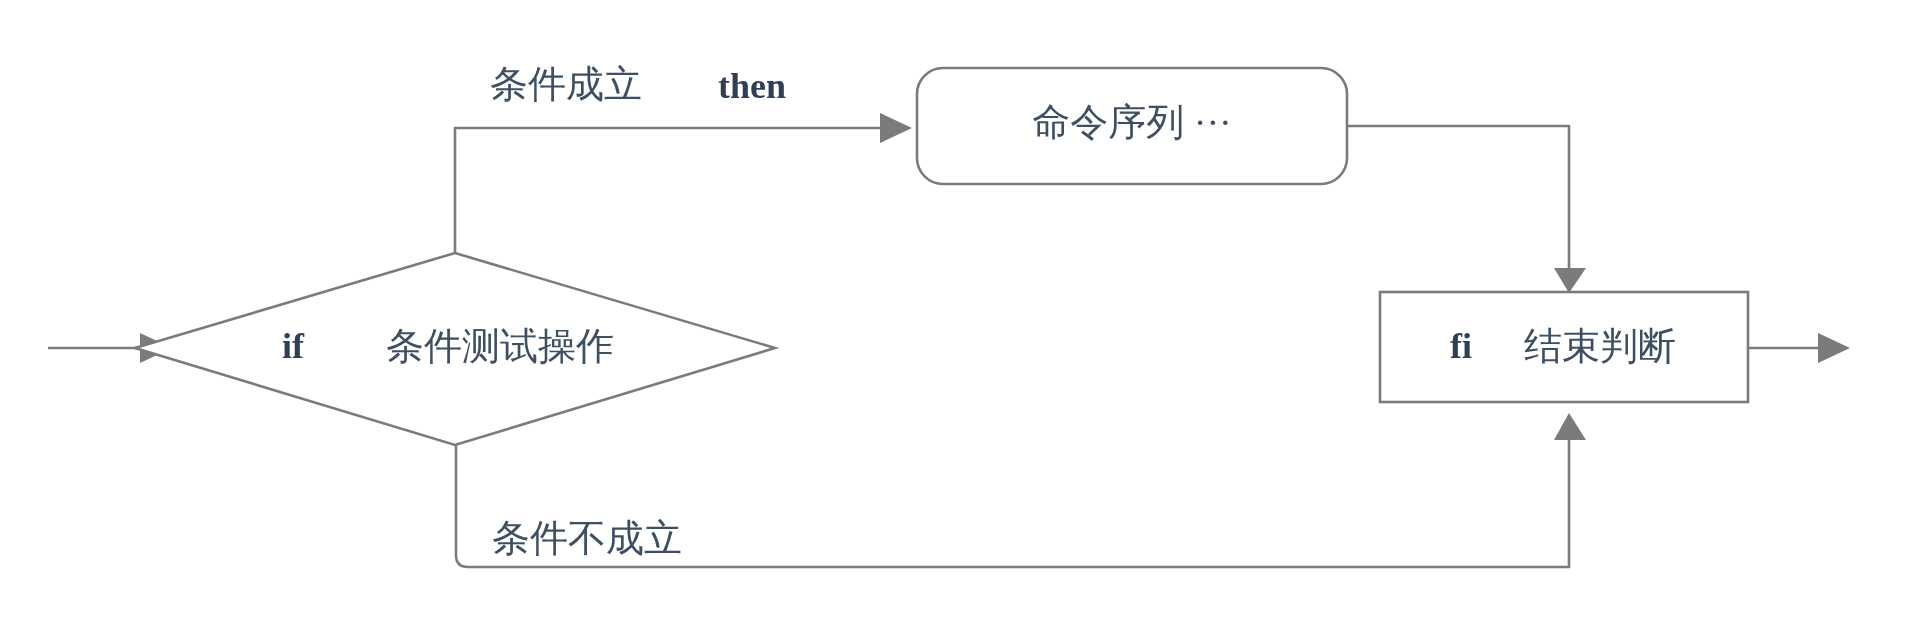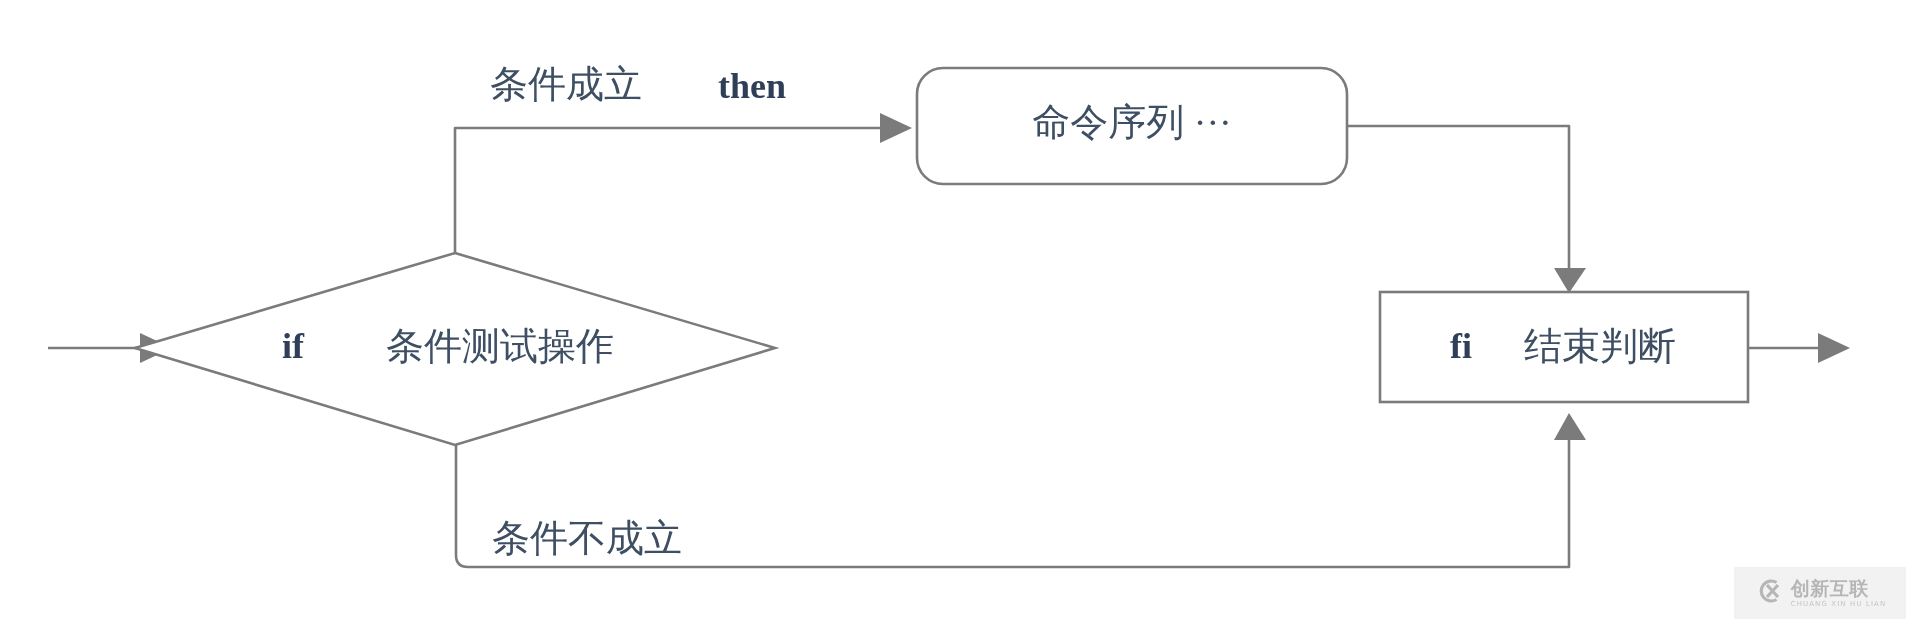--- a/index.html
+++ b/index.html
@@ -161,26 +161,14 @@
 
     <g>
       <path class="conn" d="M 456,445 L 456,555 Q 456,567 468,567 L 1569,567 L 1569,440"></path>
       <polygon class="arrow-head" points="1554,440 1586,440 1569,413"></polygon>
     </g>
     <g>
       <text class="edge-label" x="492" y="542" text-anchor="start">条件不成立</text>
     </g>
   </svg>
 
-  <div id="watermark">
-    <span class="wm-logo">
-      <svg width="30" height="30" viewBox="0 0 30 30" xmlns="http://www.w3.org/2000/svg">
-        <path d="M 22.5 6.5 A 10 10 0 1 0 22.5 23.5" fill="none" stroke="#b3b3b3" stroke-width="3.2"></path>
-        <path d="M 13 9 L 24 21 M 24 9 L 13 21" fill="none" stroke="#b3b3b3" stroke-width="3.2" stroke-linecap="butt"></path>
-      </svg>
-    </span>
-    <span class="wm-words">
-      <span class="wm-cn">创新互联</span>
-      <span class="wm-en">CHUANG XIN HU LIAN</span>
-    </span>
-  </div>
 
 </div>
 
 </body></html>

